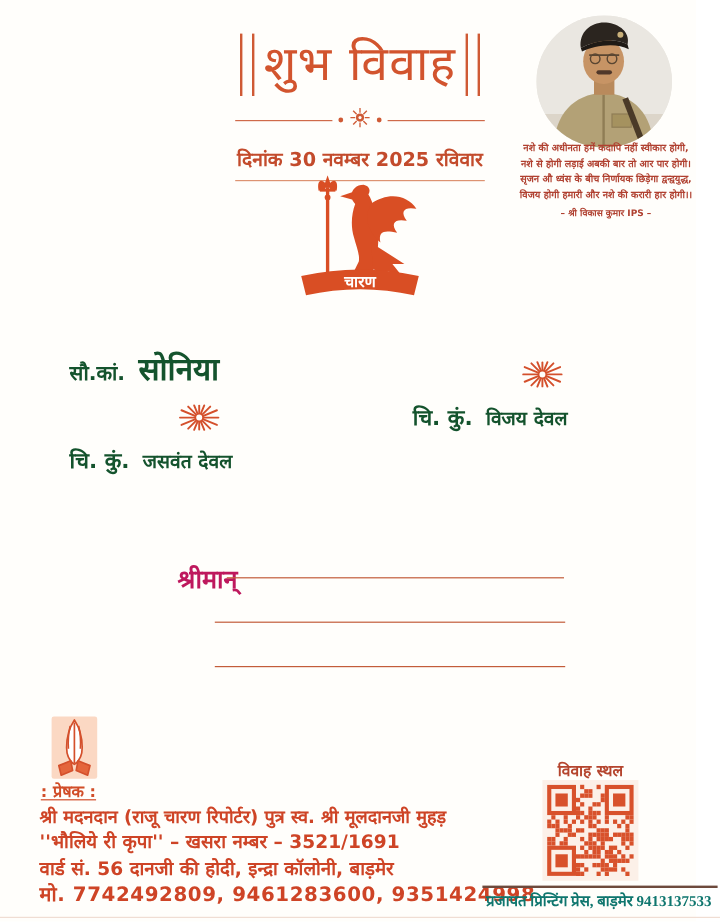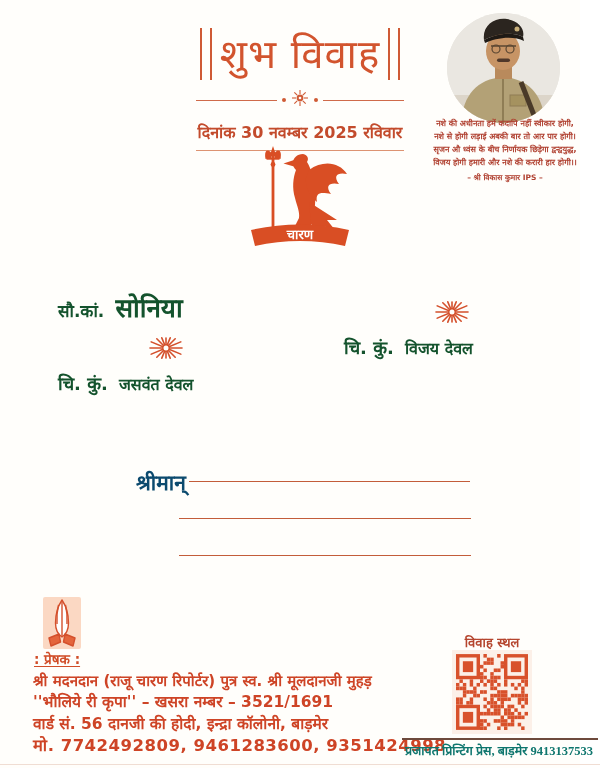--- a/index.html
+++ b/index.html
@@ -37,21 +37,21 @@
   .couple{top:289px;width:216px;text-align:left;color:#14532d;}
   .couple.left{left:58px;}
   .couple.right{left:344px;}
   .bride .pre{font-size:17px;font-weight:700;}
   .bride .name{font-size:26px;font-weight:700;margin-left:6px;}
   .orn{margin:9px auto 7px;width:36px;height:30px;}
   .groom .pre{font-size:18px;font-weight:700;}
   .groom .name{font-size:16px;font-weight:700;margin-left:6px;}
 
   
-  .shriman{left:136px;top:468px;font-size:21px;font-weight:700;color:#0c4a6e;}
+  .shriman{left:148px;top:468px;font-size:21px;font-weight:700;color:#be185d;}
   .blank{border-top:1.8px solid #c35c3a;height:0;}
   .bl1{left:189px;top:481px;width:281px;}
   .bl2{left:179px;top:518px;width:292px;}
   .bl3{left:179px;top:555px;width:292px;}
   .closing{left:275px;top:563px;width:206px;text-align:right;font-size:14.5px;font-weight:700;color:#c5452a;white-space:nowrap;}
 
   
   .hands{left:43px;top:597px;width:38px;height:52px;background:#fbd8c3;border-radius:2px;}
   .preshak{left:34px;top:650px;font-size:13.5px;font-weight:700;color:#d14d28;text-decoration:underline;text-underline-offset:2px;}
   .sender{left:33px;top:671px;width:368px;color:#ce4426;font-weight:700;}

